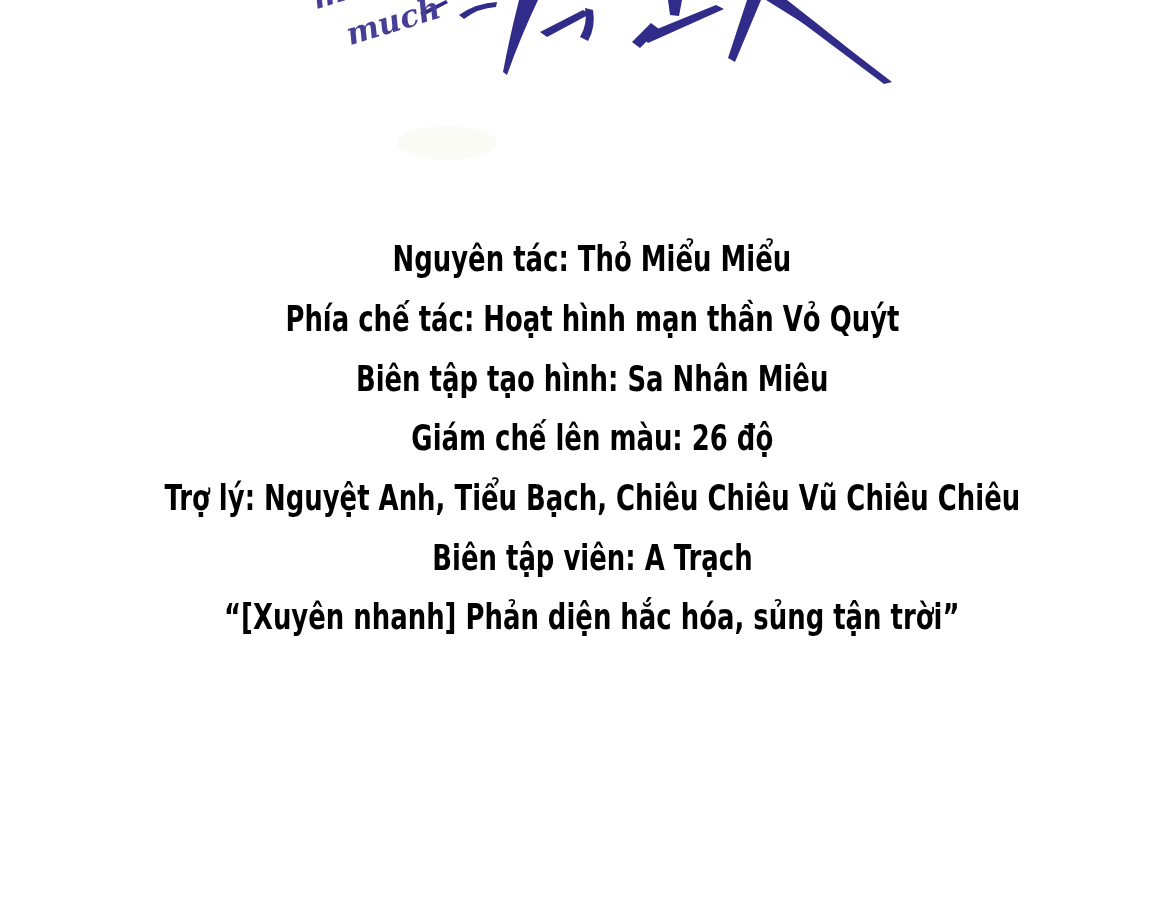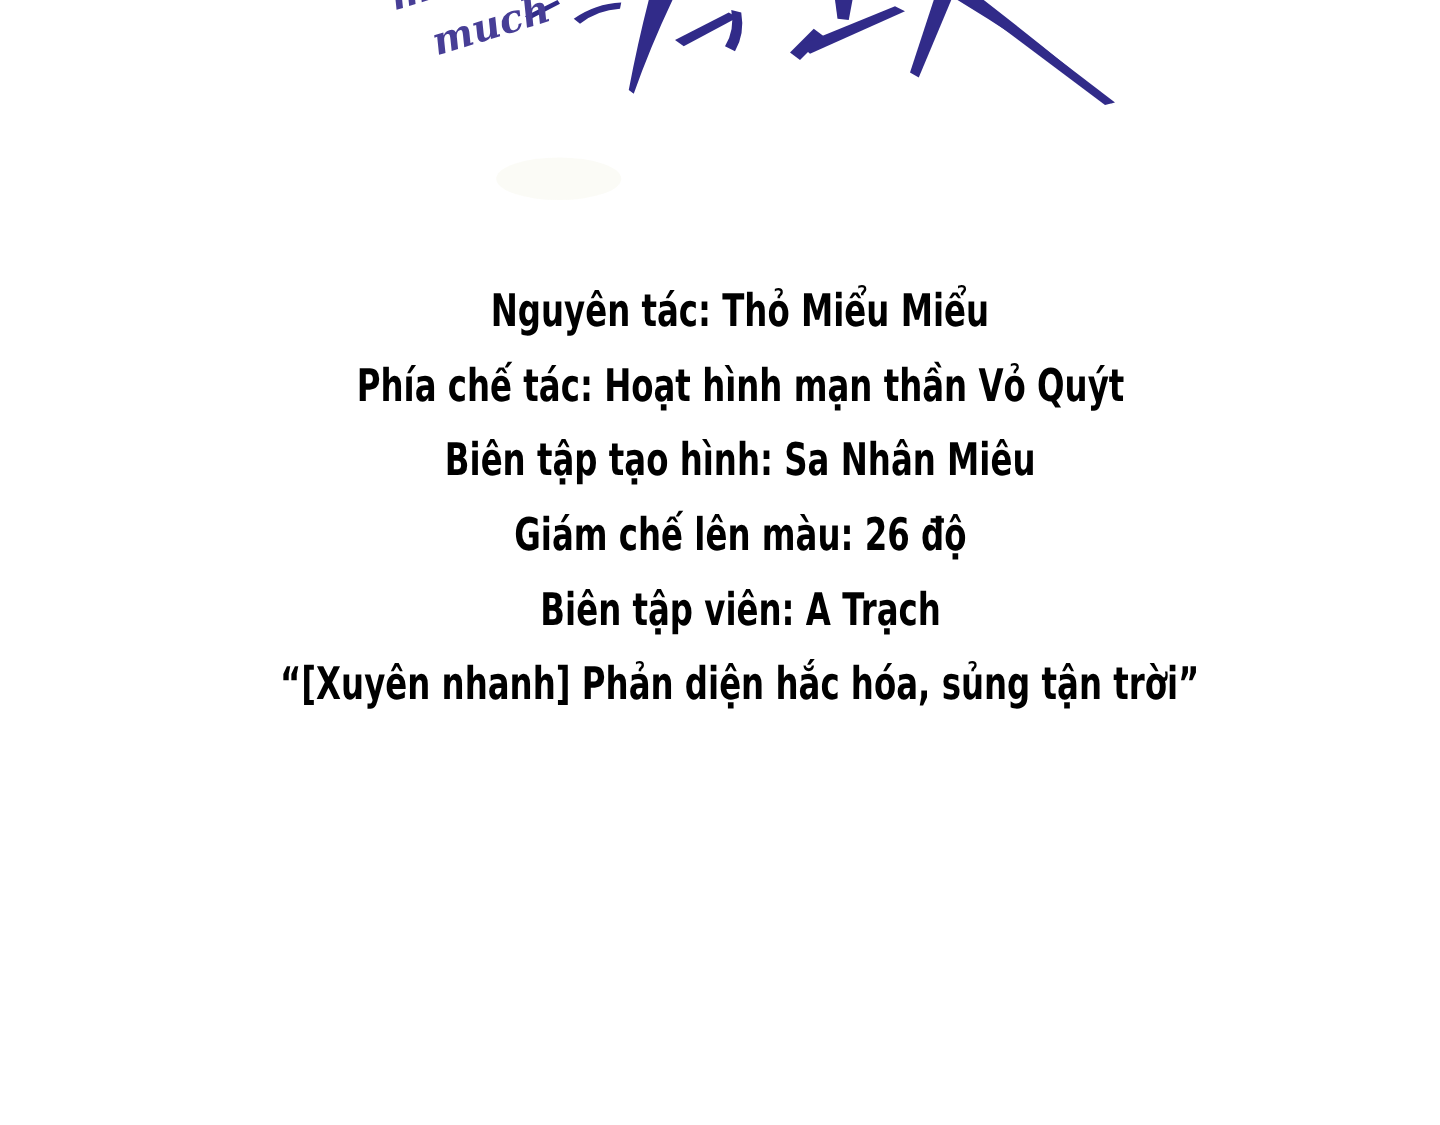--- a/index.html
+++ b/index.html
@@ -35,21 +35,21 @@
 
   
   #credits {
     position: absolute;
     left: 0; top: 229px;
     width: 1152px;
   }
   .credit-line {
     height: 59.7px;
     display: flex;
-    align-items: flex-start;
+    align-items: center;
     justify-content: center;
     margin-left: 32px;
   }
   .credit-line > span {
     display: inline-block;
     white-space: nowrap;
     font-weight: 700;
     font-size: 36px;
     color: #000000;
     transform: scaleX(0.72);
@@ -100,20 +100,23 @@
     <div class="credit-line">
         <span>Phía chế tác: Hoạt hình mạn thần Vỏ Quýt</span>
       </div>
     <div class="credit-line">
         <span>Biên tập tạo hình: Sa Nhân Miêu</span>
       </div>
     <div class="credit-line">
         <span>Giám chế lên màu: 26 độ</span>
       </div>
     <div class="credit-line">
+        <span>Trợ lý: Nguyệt Anh, Tiểu Bạch, Chiêu Chiêu Vũ Chiêu Chiêu</span>
+      </div>
+    <div class="credit-line">
         <span>Biên tập viên: A Trạch</span>
       </div>
     <div class="credit-line">
         <span>“[Xuyên nhanh] Phản diện hắc hóa, sủng tận trời”</span>
       </div>
   </div>
 
 </div>
 
 </body></html>

